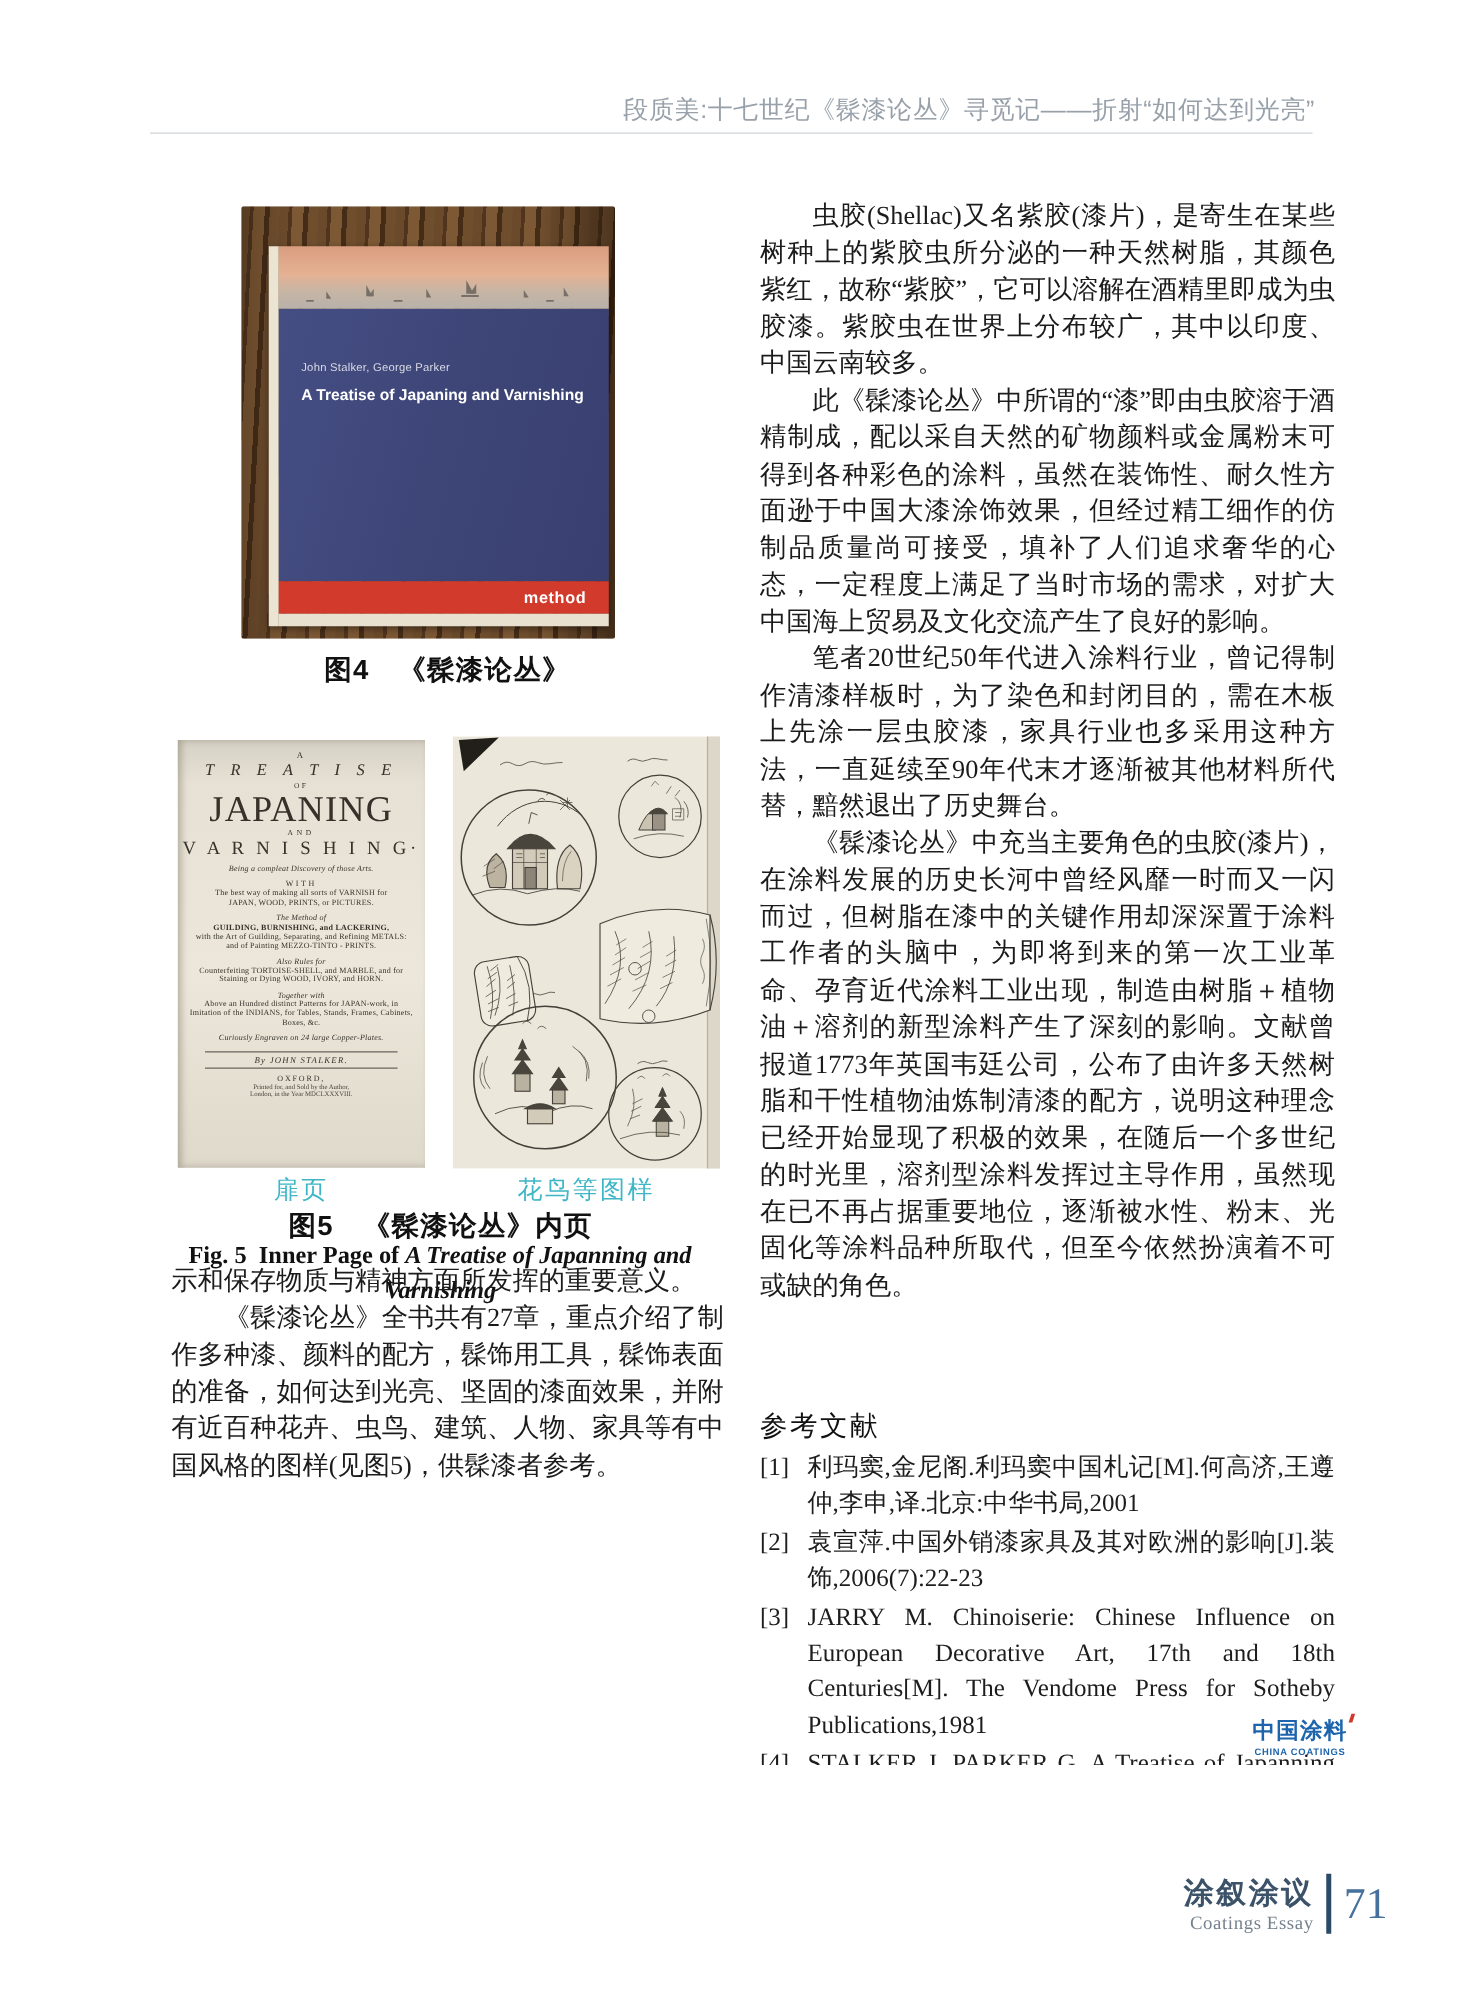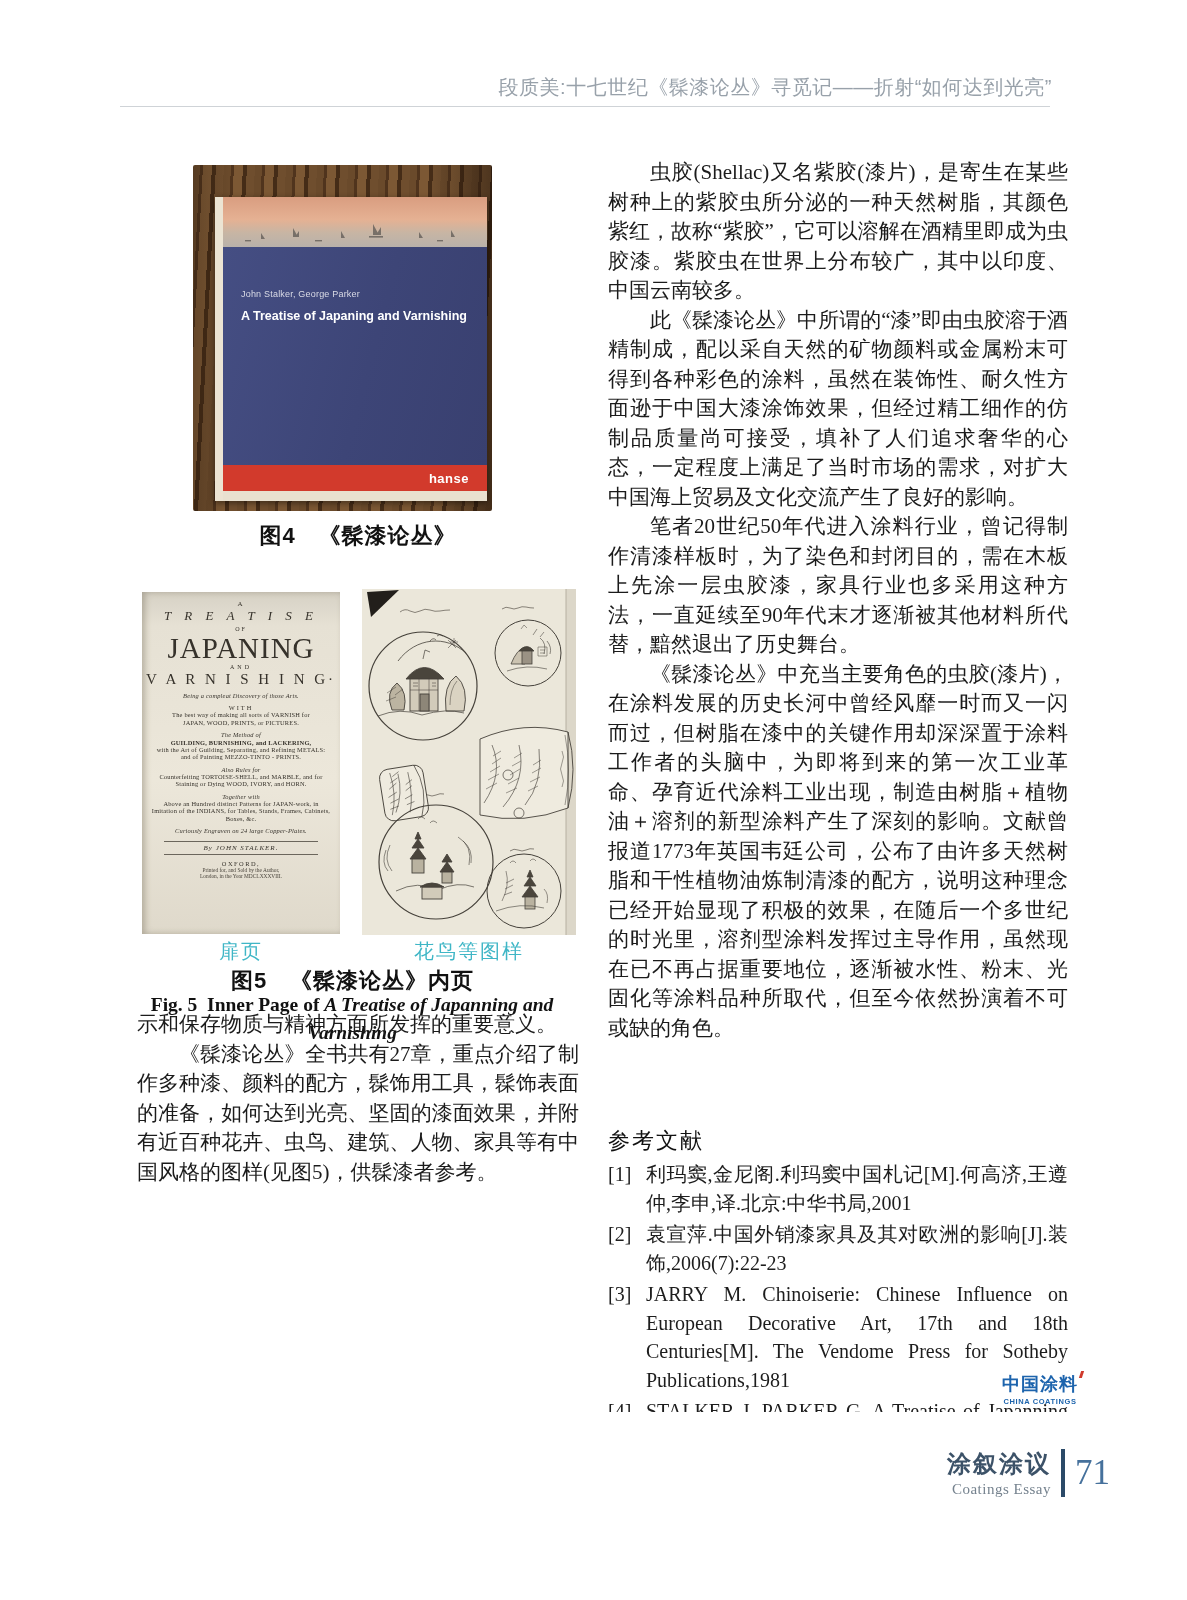--- a/index.html
+++ b/index.html
@@ -69,21 +69,21 @@
   .ref{display:flex;margin-bottom:3px;}
   .ref-marker{width:38px;flex:0 0 38px;}
   .ref-text{flex:1;text-align:justify;}
   
   .cc-logo{position:absolute;left:998px;top:1372px;width:84px;text-align:center;
         font-family:"Liberation Sans","DejaVu Sans",sans-serif;}
   .cc-zh{font-size:18px;font-weight:bold;color:#1d64ad;letter-spacing:1px;position:relative;display:inline-block;}
   .cc-zh::after{content:"";position:absolute;right:-5px;top:-1px;width:3px;height:7px;background:#d03a2c;transform:skewX(-18deg);}
   .cc-en{font-size:7.5px;font-weight:bold;color:#1d64ad;letter-spacing:.6px;margin-top:1px;}
   
-  .footer{position:absolute;left:860px;top:1448px;width:250px;display:flex;align-items:center;justify-content:flex-end;}
+  .footer{position:absolute;left:860px;top:1498px;width:250px;display:flex;align-items:center;justify-content:flex-end;}
   .footer-titles{text-align:right;margin-right:10px;}
   .footer-zh{font-size:24px;font-weight:bold;color:#3c5268;letter-spacing:2px;
         font-family:"Liberation Sans","DejaVu Sans",sans-serif;}
   .footer-en{font-size:15px;color:#75828e;margin-top:1px;letter-spacing:.5px;}
   .footer-bar{width:4px;height:48px;background:#2b4a68;margin-right:10px;}
   .footer-page{font-size:35px;color:#46719c;}
   .sq{fill:none;stroke:#5a554c;stroke-width:.7;}
   .ln{stroke:#45413a;fill:none;}
 </style>
 </head>
@@ -114,21 +114,21 @@
               <rect x="146" y="37" width="14" height="1.6"></rect>
                 <rect x="214" y="41" width="6" height="1.4"></rect>
             </g>
           </svg>
         </div>
         <div class="cover-navy">
           <div class="cover-authors">John Stalker, George Parker</div>
           <div class="cover-title">A Treatise of Japaning and Varnishing</div>
         </div>
         <div class="cover-red">
-          <span class="cover-hanse">hanse</span>
+          <span class="cover-hanse">method</span>
         </div>
         <div class="cover-bottom"></div>
       </div>
     </div>
   </div>
 
   <div class="cap-zh" style="left:137px;top:521px;width:442px;">图4　《髹漆论丛》</div>
 
   <div class="tp-img">
     <div class="tp-inner">

